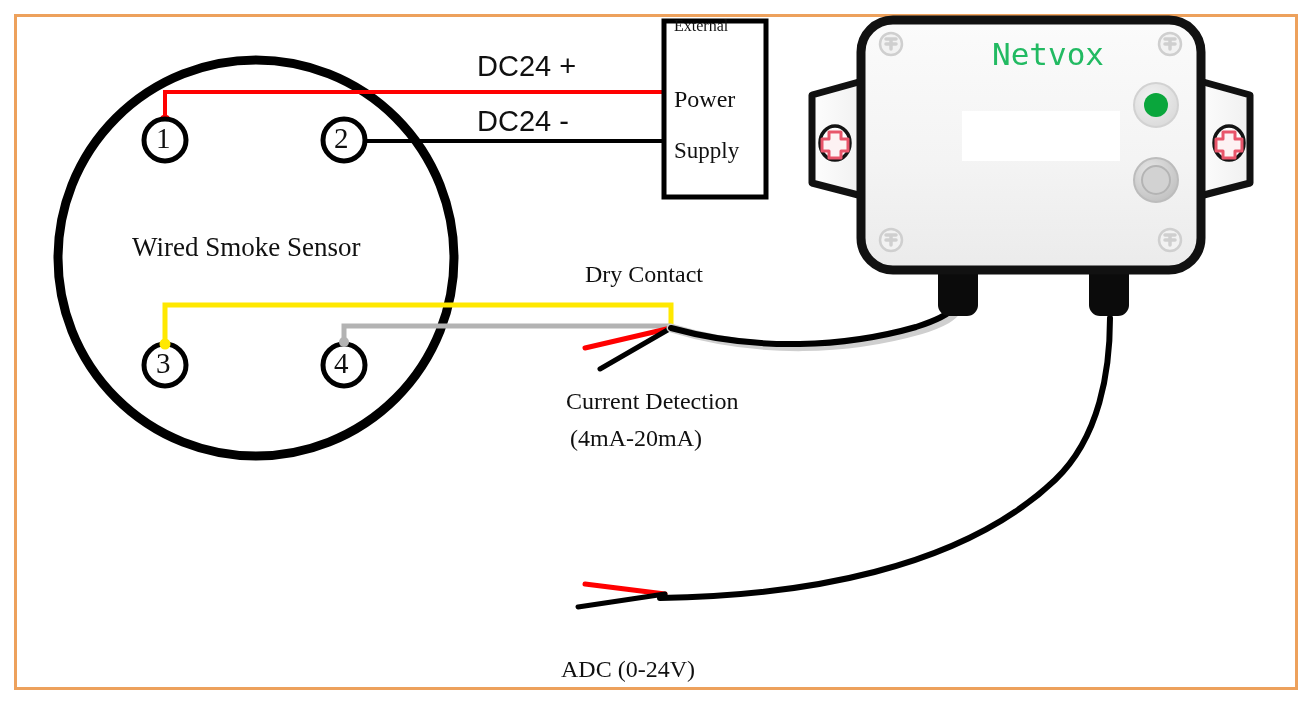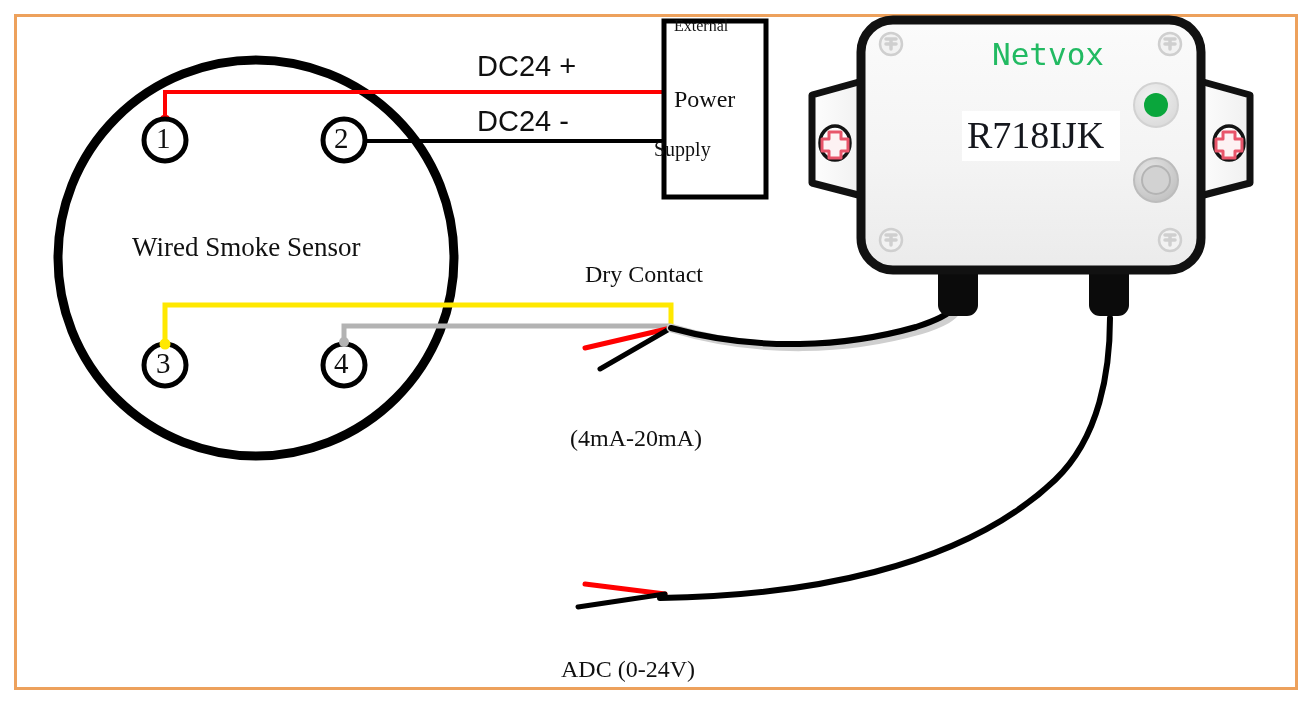--- a/index.html
+++ b/index.html
@@ -143,24 +143,24 @@
   <div class="lbl serif" style="left:156px; top:349px; font-size:29px;">3</div>
   <div class="lbl serif" style="left:334px; top:349px; font-size:29px;">4</div>
 
   <div class="lbl serif" style="left:132px; top:234px; font-size:27px;">Wired Smoke Sensor</div>
 
   <div class="lbl sans" style="left:477px; top:52px; font-size:29px;">DC24 +</div>
   <div class="lbl sans" style="left:477px; top:107px; font-size:29px;">DC24 -</div>
 
   <div class="lbl serif" style="left:674px; top:18px; font-size:16px;">External</div>
   <div class="lbl serif" style="left:674px; top:87px; font-size:24px;">Power</div>
-  <div class="lbl serif" style="left:654px; top:139px; font-size:20px;">Supply</div>
+  <div class="lbl serif" style="left:674px; top:139px; font-size:23px;">Supply</div>
 
   <div class="lbl serif" style="left:577px; top:262px; font-size:24px;margin-left:8px;">Dry Contact</div>
 
+  <div class="lbl serif" style="left:566px; top:389px; font-size:24px;">Current Detection</div>
   <div class="lbl serif" style="left:570px; top:426px; font-size:24px;">(4mA-20mA)</div>
 
   <div class="lbl serif" style="left:561px; top:657px; font-size:24px;">ADC (0-24V)</div>
 
   <div class="lbl mono" style="left:977px; top:39px; font-size:31px; color:#22ba62;margin-left:15px;">Netvox</div>
-  <div class="lbl serif" style="left:967px; top:116px; font-size:38px; color:#15171d;">R718IJK</div>
 
 </div>
 
 </body></html>

